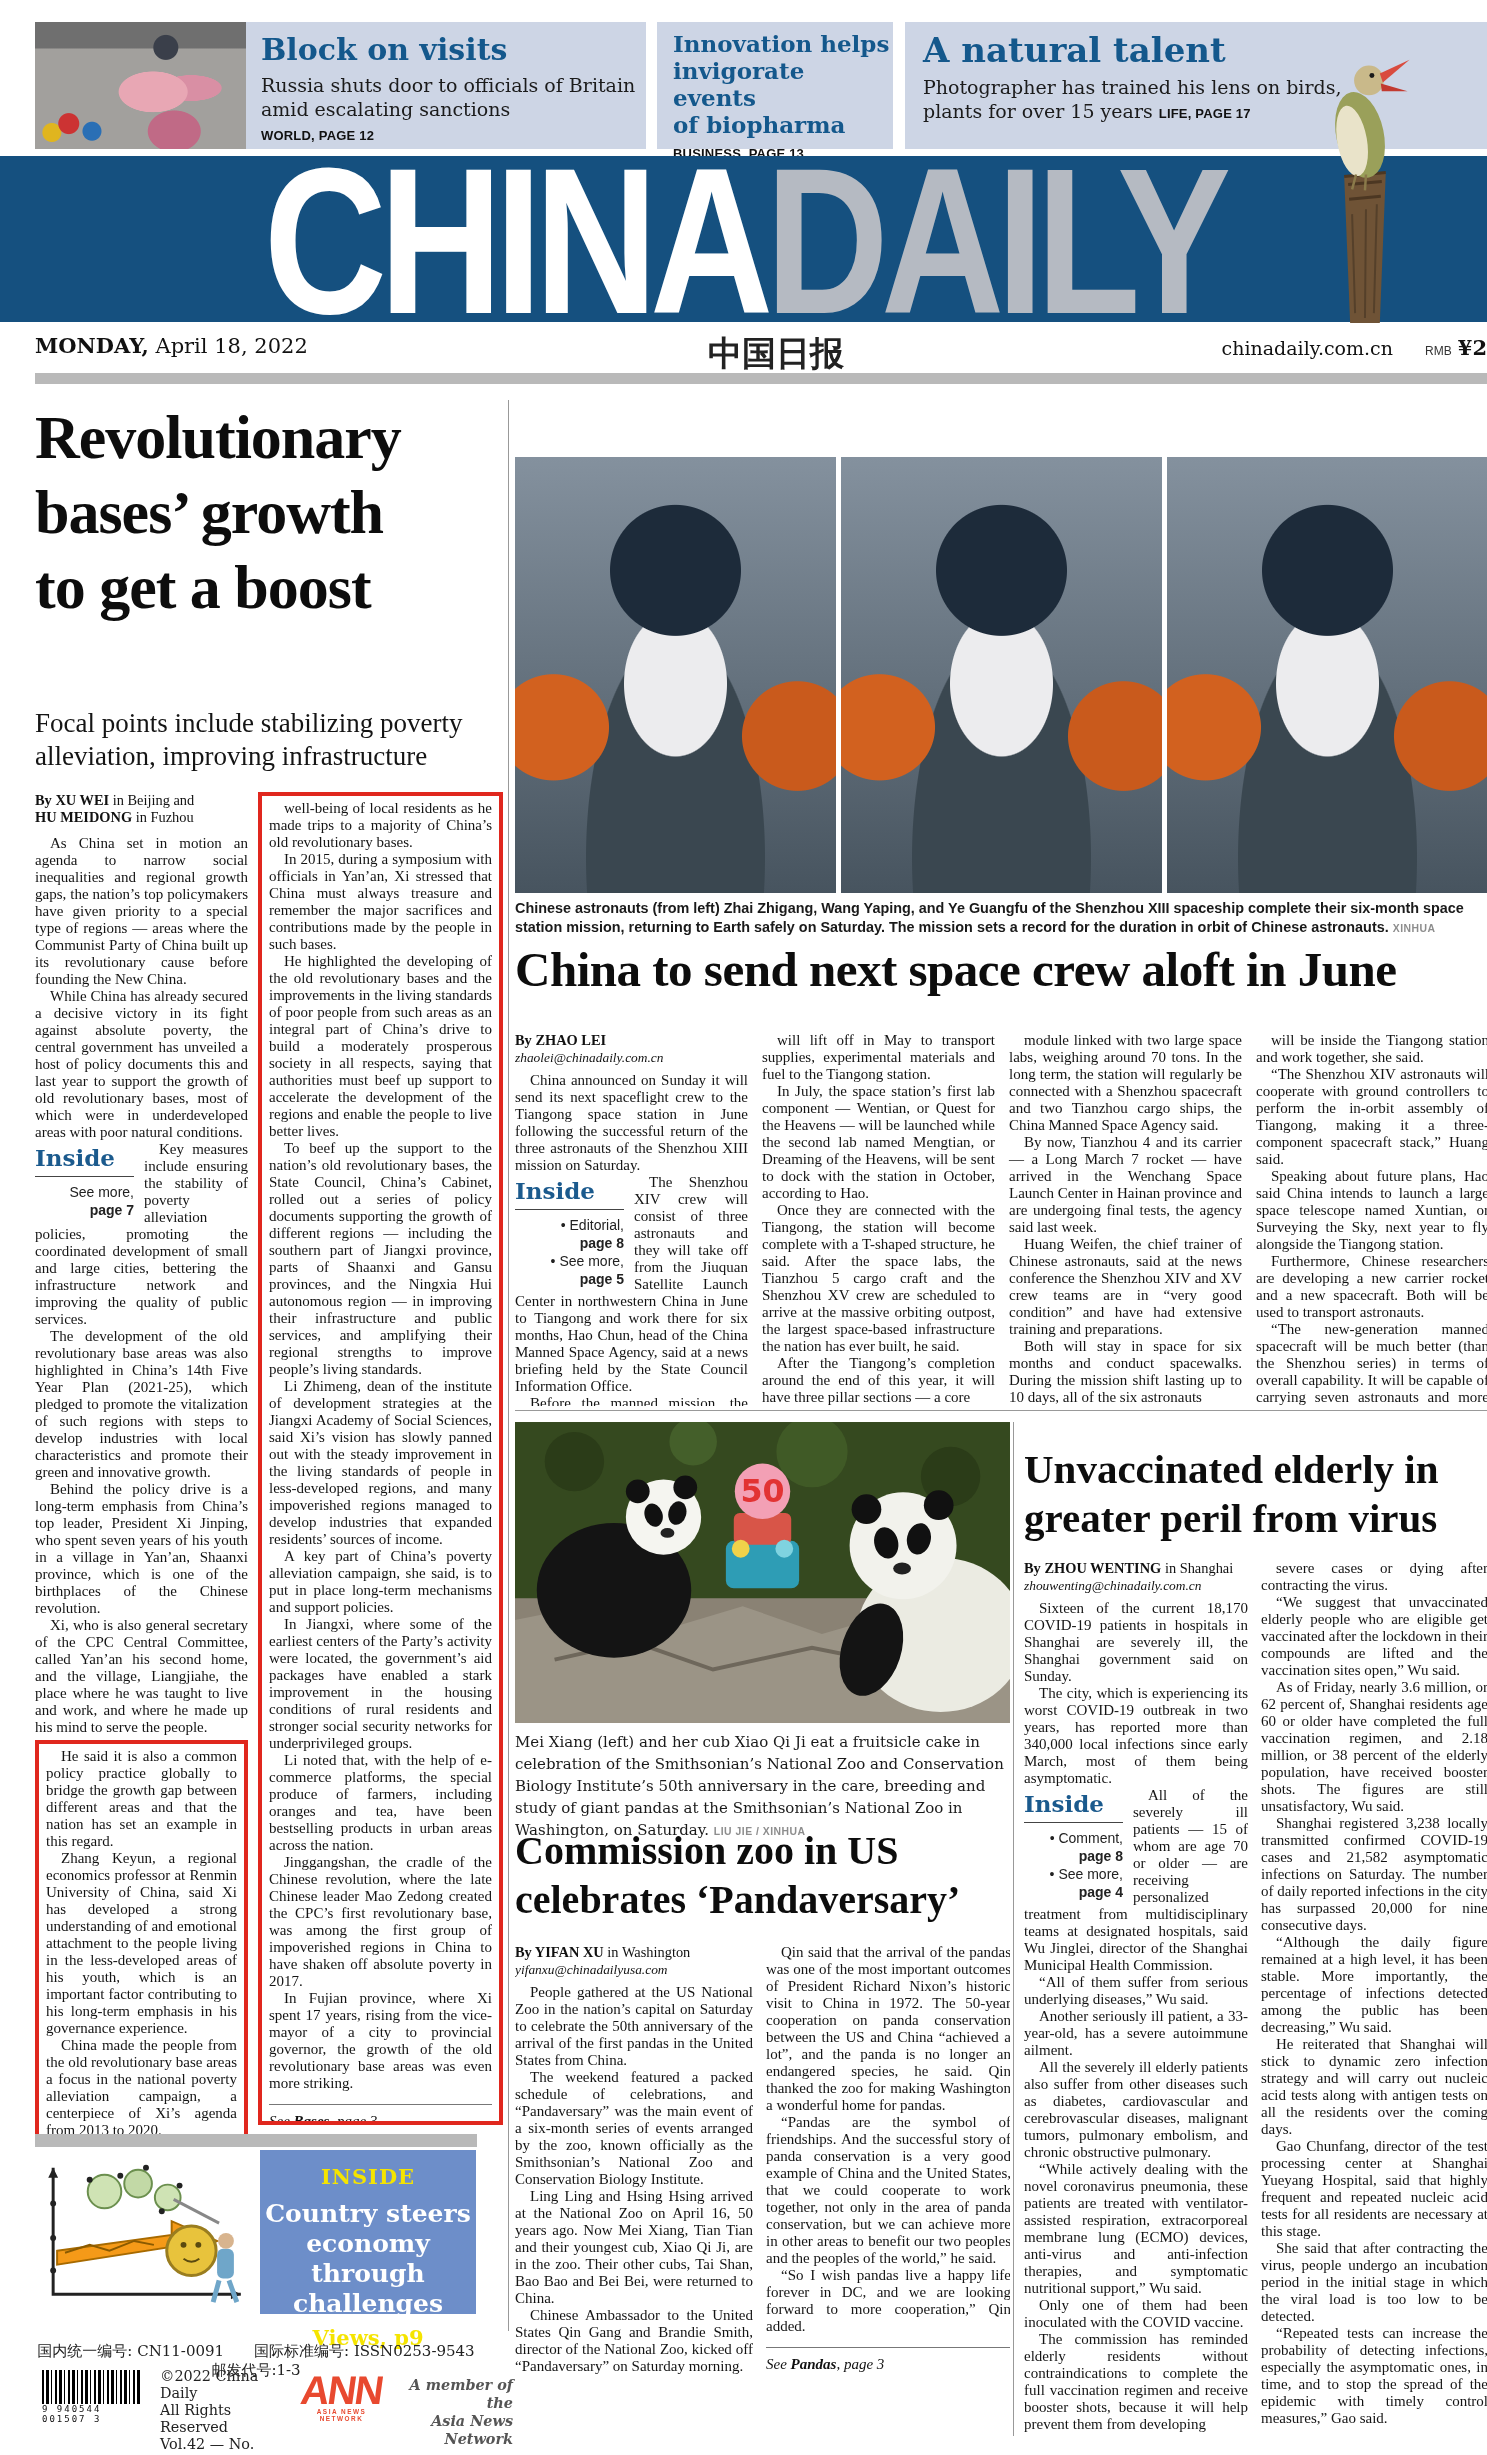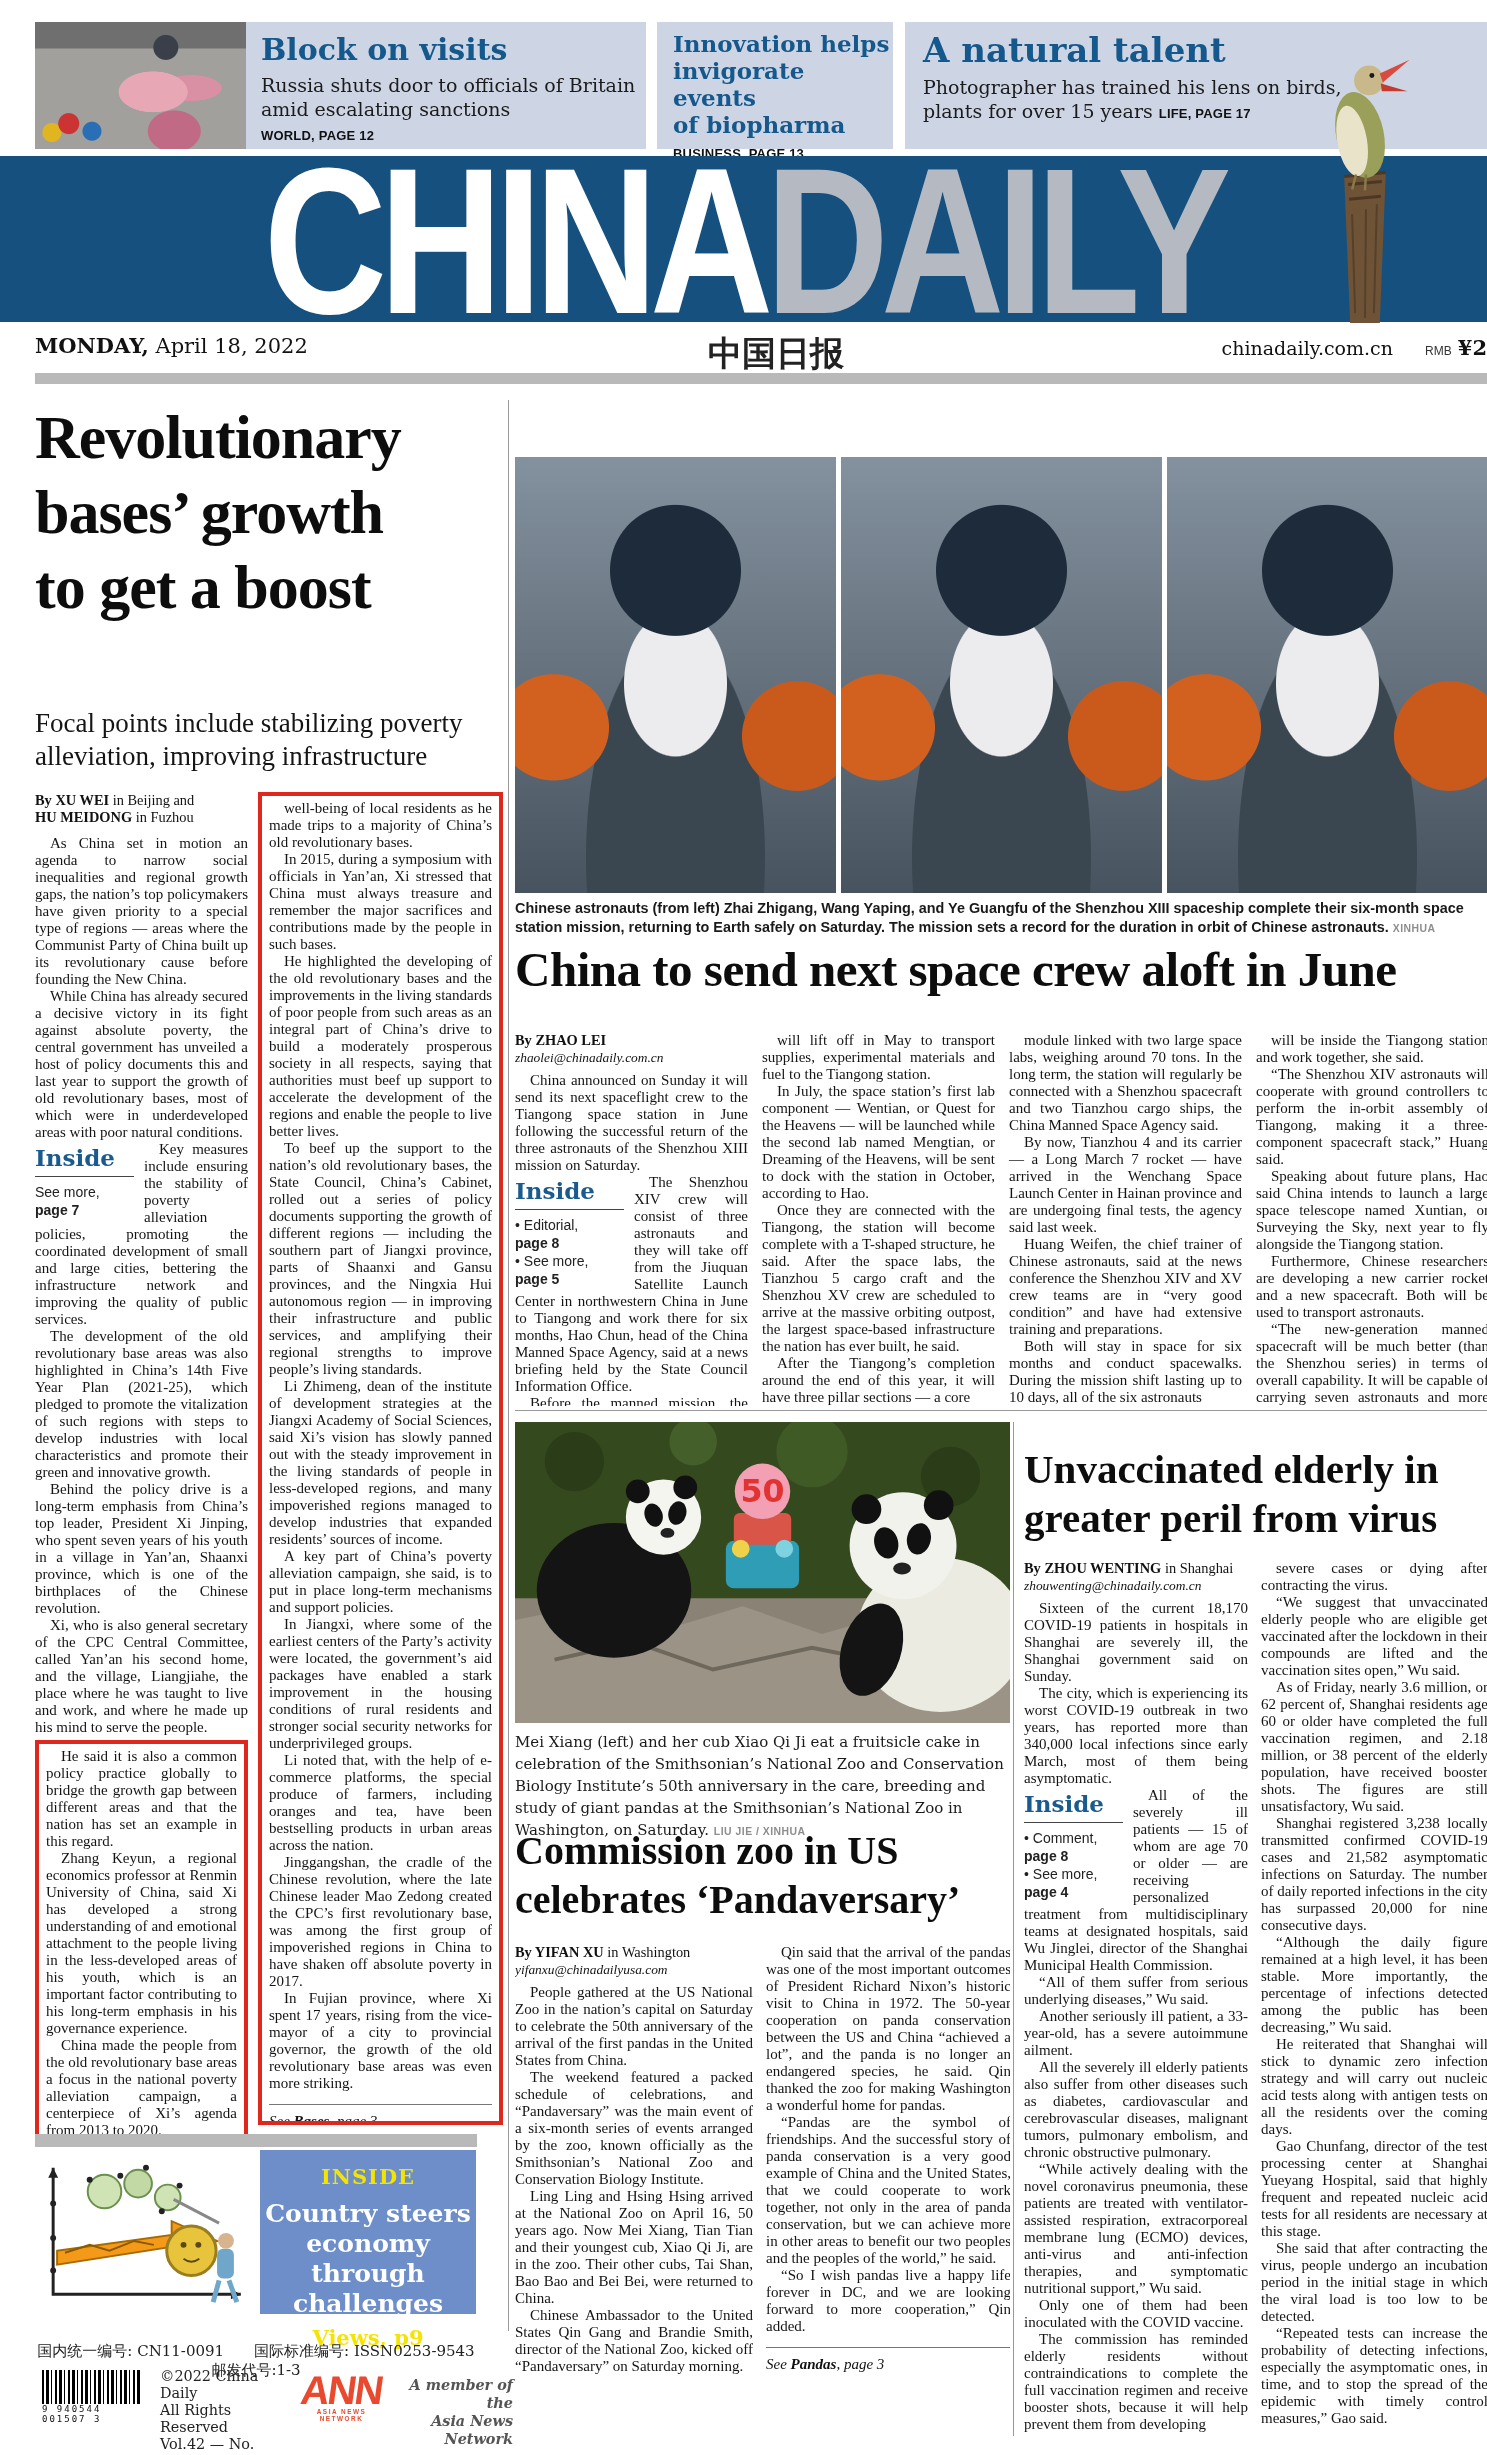--- a/index.html
+++ b/index.html
@@ -37,21 +37,21 @@
   .byline b{font-weight:700;}
   .email{font-style:italic;font-size:13.4px;line-height:16px;}
   .cols{display:flex;}
   .redbox{border:4px solid #e0271e;padding:4px 7px;}
   .see-line{font-style:italic;font-size:15px;border-top:1px solid #777;padding-top:8px;margin-top:12px;}
   .see-line b{font-weight:700;}
   
   .mini-inside{float:left;margin:3px 10px 3px 0;}
   .inside-label{color:#1b5a8d;font-weight:700;font-size:23px;font-family:"DejaVu Serif",serif;
                 border-bottom:1.5px solid #444;padding-bottom:5px;margin-bottom:6px;}
-  .inside-item{font-family:"Liberation Sans",sans-serif;font-size:14px;line-height:18px;color:#222;}
+  .inside-item{font-family:"Liberation Sans",sans-serif;font-size:14px;line-height:18px;color:#222;text-align:right;}
   .inside-item b{font-weight:700;}
   
   .cap{font-family:"Liberation Sans",sans-serif;font-weight:700;font-size:14.4px;line-height:19px;color:#1a1a1a;}
   .cap2{font-family:"DejaVu Serif",serif;font-size:15px;line-height:22px;color:#1a1a1a;}
   .credit{font-family:"Liberation Sans",sans-serif;font-size:10.4px;color:#8d8d8d;font-weight:700;letter-spacing:0.5px;}
   
   .astro-panel{flex:0 0 321px;height:436px;
     background:
       radial-gradient(circle at 50% 26%,#1d2b3a 0 65px,transparent 66px),
       radial-gradient(ellipse at 50% 52%,#ececee 0 51px,transparent 52px),

